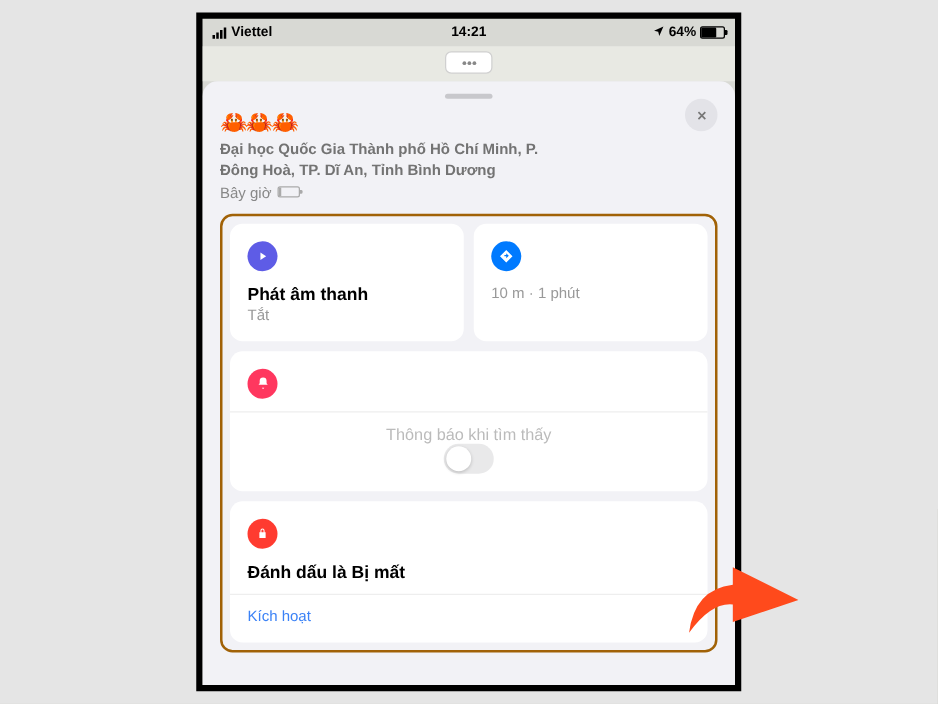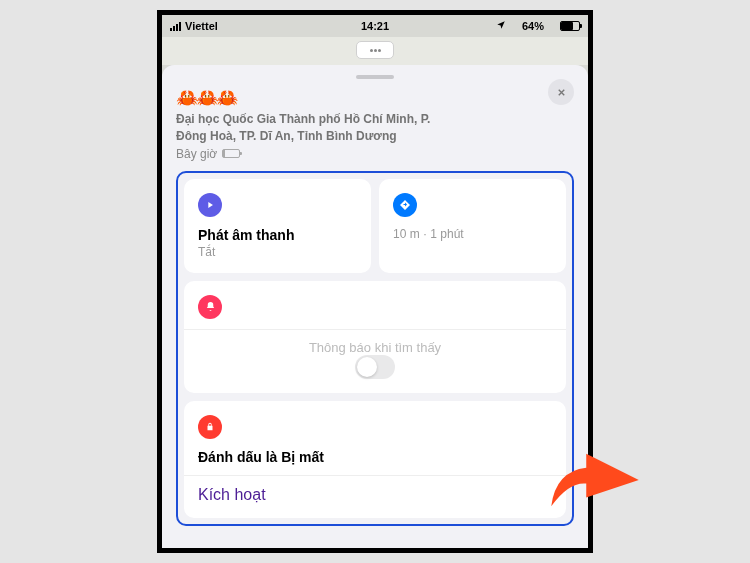--- a/index.html
+++ b/index.html
@@ -46,21 +46,21 @@
       gap: 4px;
     }
     .statusbar-center {
       position: absolute;
       left: 50%;
       transform: translateX(-50%);
     }
     .statusbar-right {
       display: flex;
       align-items: center;
-      gap: 16px;
+      gap: 3px;
     }
     .signal-bars {
       display: flex;
       align-items: flex-end;
       gap: 1px;
     }
     .signal-bars span {
       width: 2px;
       background: #000;
     }
@@ -182,21 +182,21 @@
       height:3px;
       background:#aaa;
       border-radius:0 1px 1px 0;
     }
     .mini-batt-fill{
       width: 10%;
       height:100%;
       background:#aaa;
     }
     .highlight-box {
-      border: 2px solid #1d4ed8;
+      border: 2px solid #a16207;
       border-radius: 10px;
       margin-top: 10px;
       padding: 6px;
     }
     .card-row {
       display: flex;
       gap: 8px;
     }
     .card {
       background: #fff;
@@ -258,22 +258,22 @@
       position:absolute;
       left:2px;
       top:2px;
       width:20px;
       height:20px;
       background:#fff;
       border-radius:50%;
       box-shadow: 0 1px 3px rgba(0,0,0,0.2);
     }
     .link {
-      font-size: 16px;
-      color: #4c1d95;
+      font-size: 12px;
+      color: #3b82f6;
       font-weight: 400;
     }
     .arrow {
       position: absolute;
       width: 90px;
       height: 70px;
       right: 110px;
       bottom: 48px;
       pointer-events: none;
     }

